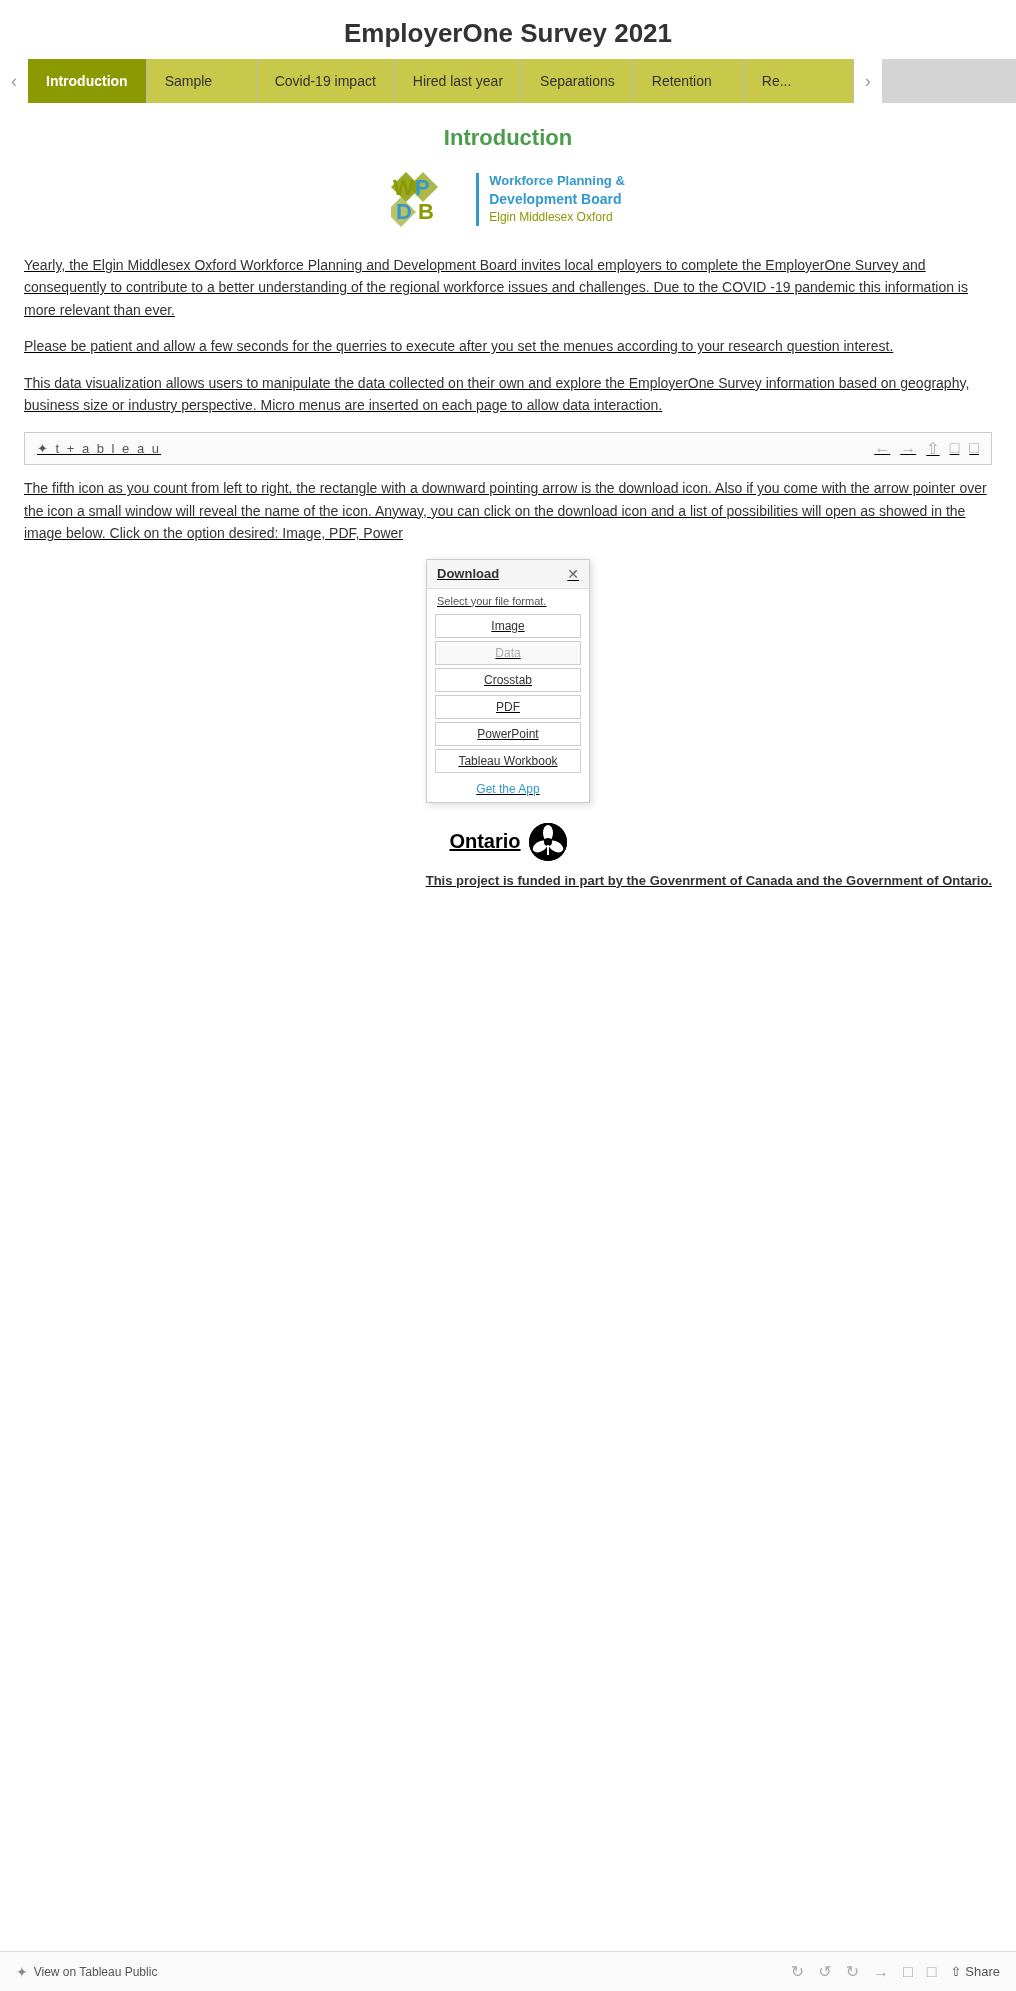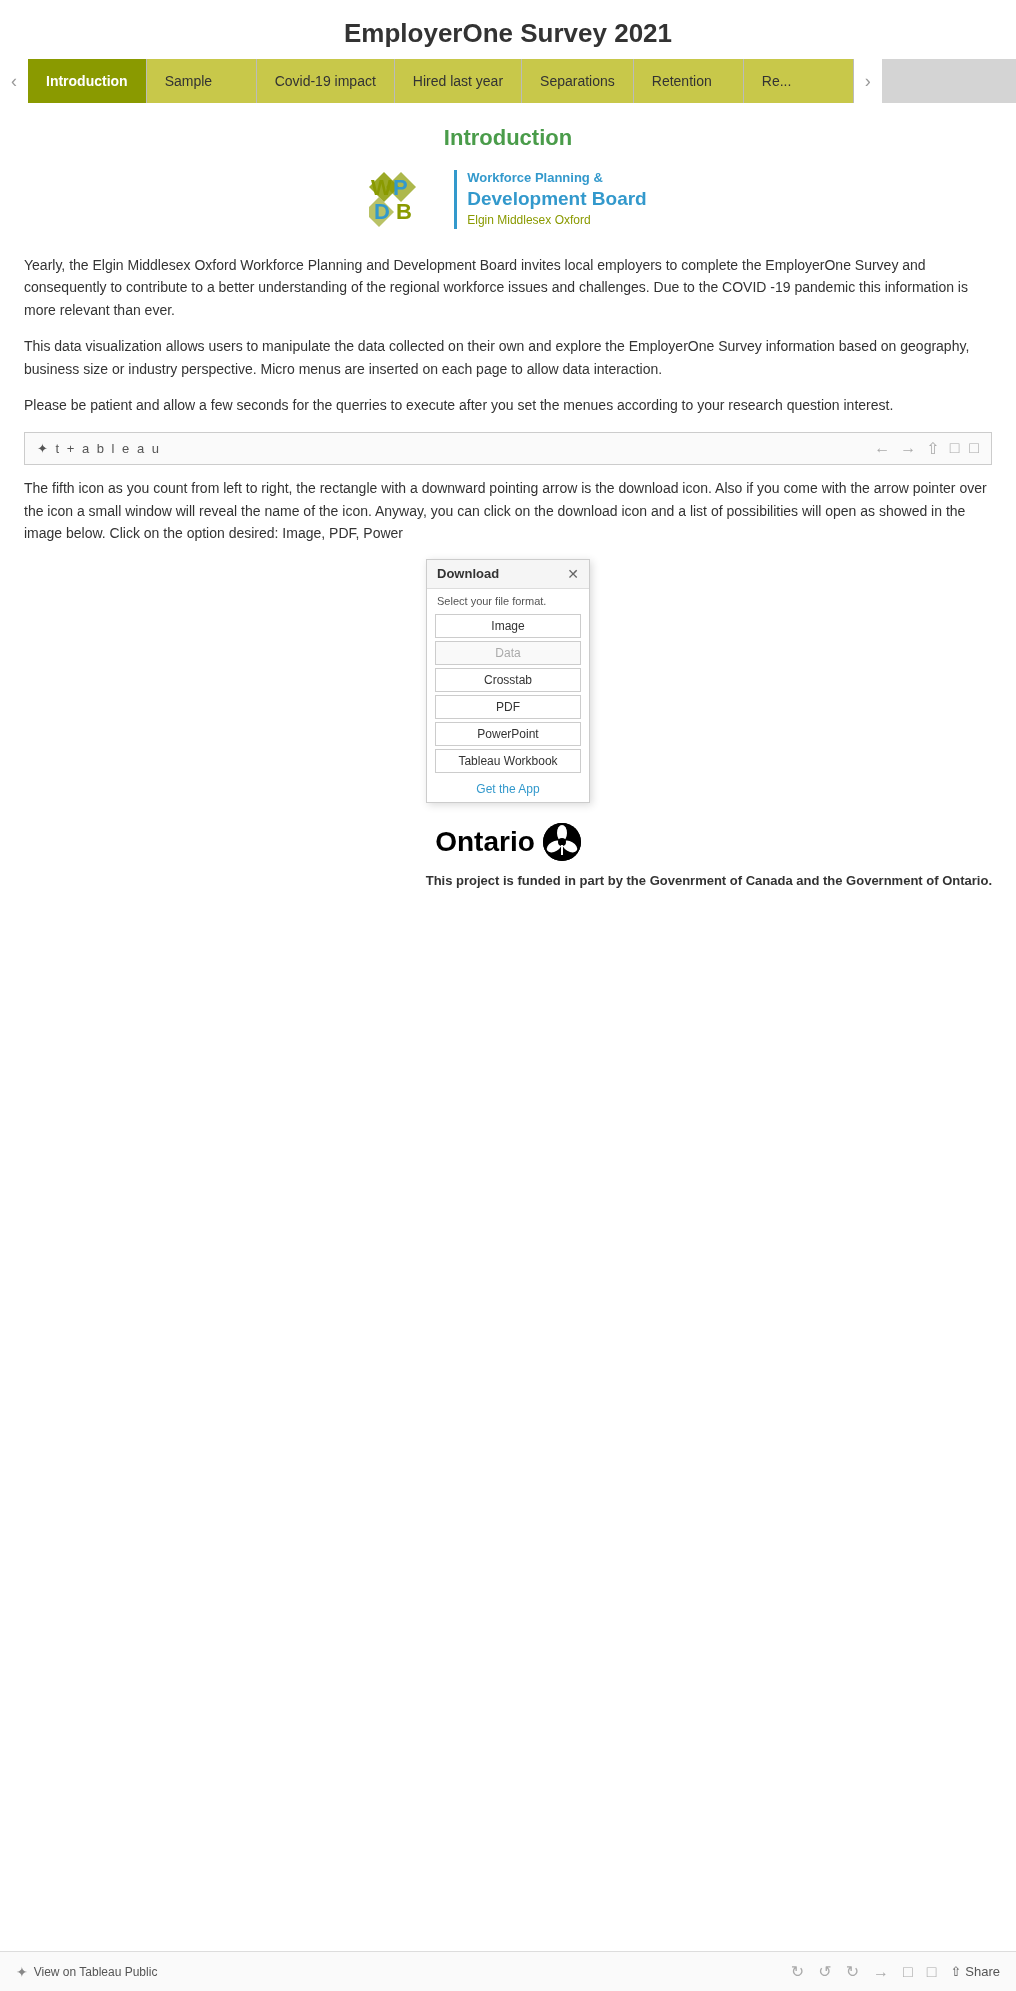--- a/index.html
+++ b/index.html
@@ -87,20 +87,21 @@
       display: flex;
       align-items: center;
       gap: 10px;
     }
 
     
     .content-body {
       padding: 0 16px;
       max-width: 1000px;
       margin: 8px auto;
+      text-decoration: underline;
     }
 
     .content-body p {
       font-size: 14px;
       color: #333;
       line-height: 1.6;
       margin-bottom: 14px;
     }
 
     
@@ -206,21 +207,21 @@
 
     
     .ontario-logo-area {
       display: flex;
       justify-content: center;
       align-items: center;
       margin: 20px 0 12px 0;
     }
 
     .ontario-text {
-      font-size: 28px;
+      font-size: 20px;
       font-weight: bold;
       color: #000;
       margin-right: 8px;
     }
 
     .ontario-trillium {
       width: 38px;
       height: 38px;
       background: #000;
       border-radius: 50%;
@@ -322,30 +323,30 @@
         <polygon points="10,30 25,45 10,60 -5,45" fill="#8a9a00" opacity="0.6"></polygon>
 
         <text x="2" y="28" font-size="22" font-weight="bold" fill="#8a9a00">W</text>
         <text x="24" y="28" font-size="22" font-weight="bold" fill="#3399cc">P</text>
         <text x="5" y="52" font-size="22" font-weight="bold" fill="#3399cc">D</text>
         <text x="27" y="52" font-size="22" font-weight="bold" fill="#8a9a00">B</text>
       </svg>
     </div>
     <div style="border-left: 3px solid #3399cc; padding-left: 10px;">
       <div style="font-size:13px; color:#3399cc; font-weight:bold; line-height:1.3;">Workforce Planning &amp;</div>
-      <div style="font-size:19px; color:#3399cc; font-weight:bold; line-height:1.3;">Development Board</div>
+      <div style="font-size:14px; color:#3399cc; font-weight:bold; line-height:1.3;">Development Board</div>
       <div style="font-size:12px; color:#8a9a00; line-height:1.5;">Elgin Middlesex Oxford</div>
     </div>
   </div>
 </div>
 
 <div class="content-body">
   <p>Yearly, the Elgin Middlesex Oxford Workforce Planning and Development Board invites local employers to complete the EmployerOne Survey and consequently to contribute to a better understanding of the regional workforce issues and challenges. Due to the COVID -19 pandemic this information is more relevant than ever.</p>
+  <p>Please be patient and allow a few seconds for the querries to execute after you set the menues according to your research question interest.</p>
   <p>This data visualization allows users to manipulate the data collected on their own and explore the EmployerOne Survey information based on geography, business size or industry perspective. Micro menus are inserted on each page to allow data interaction.</p>
-  <p>Please be patient and allow a few seconds for the querries to execute after you set the menues according to your research question interest.</p>
 
   <div class="tableau-toolbar">
     <span class="tableau-logo-text">✦ t + a b l e a u</span>
     <div class="tableau-icons">
       <span>←</span>
       <span>→</span>
       <span>⇧</span>
       <span>□</span>
       <span>□</span>
     </div>

